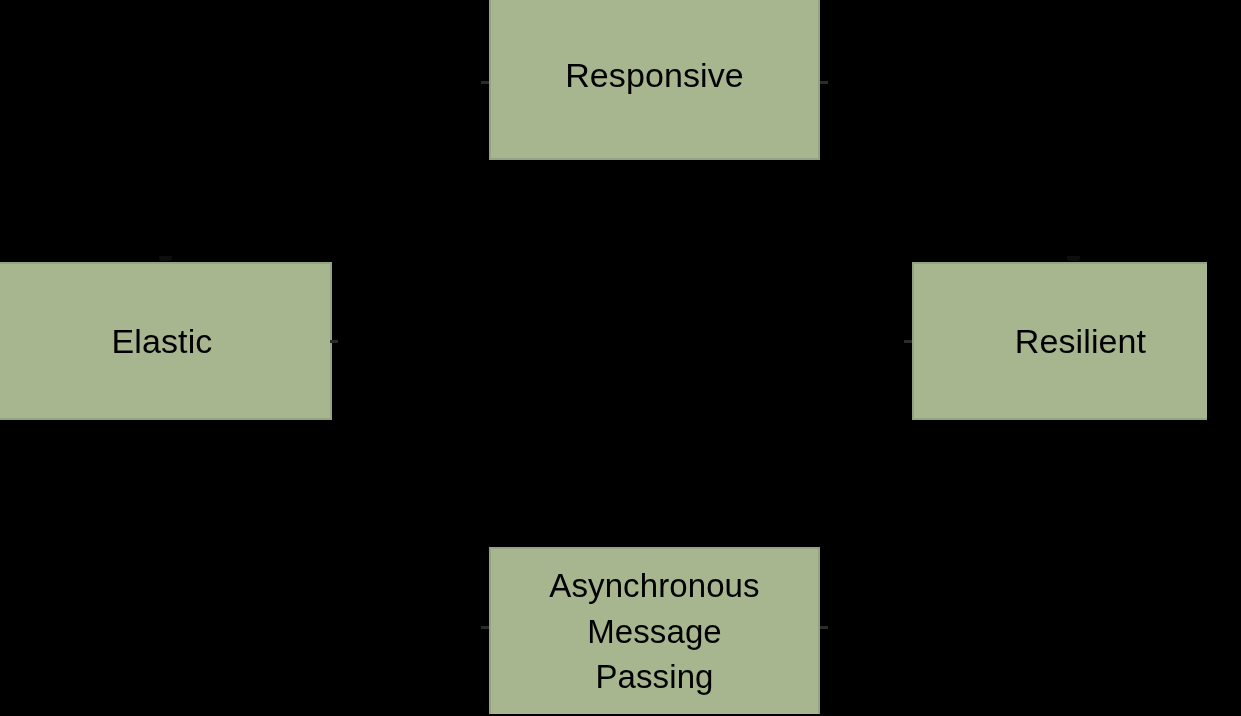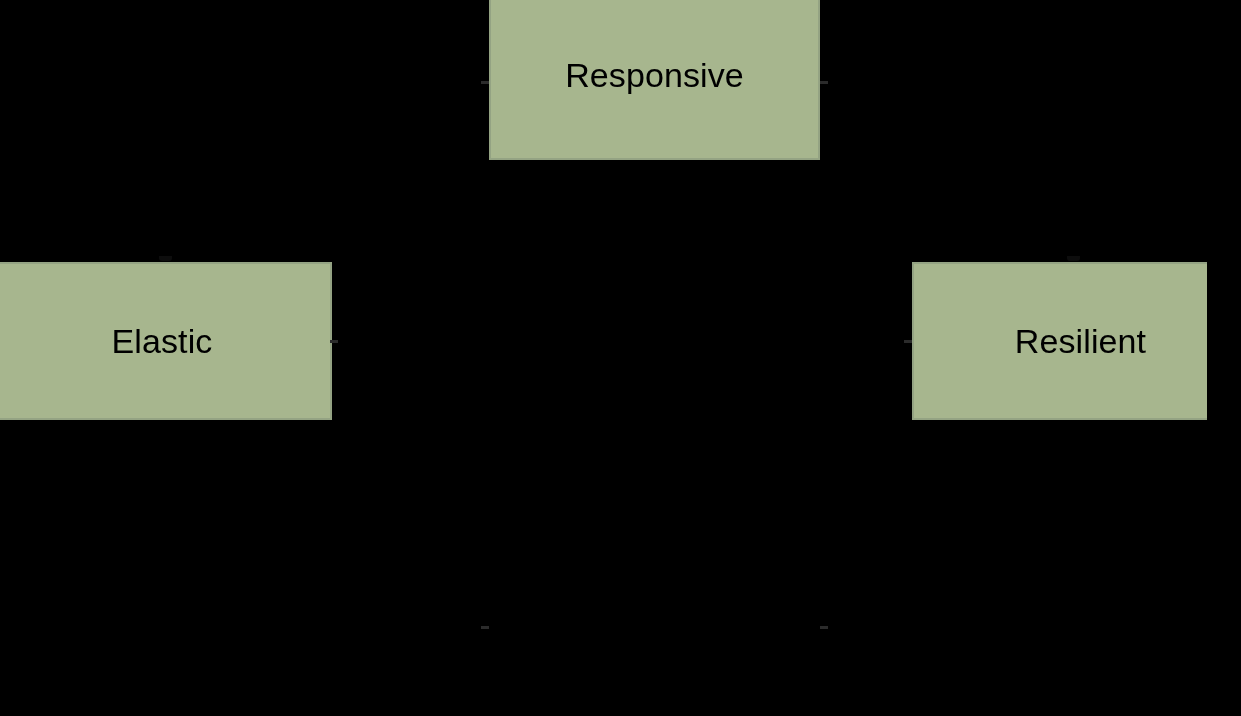--- a/index.html
+++ b/index.html
@@ -106,20 +106,25 @@
   </div>
 
   <div class="node" id="node-elastic">
     <span class="node-label">Elastic</span>
   </div>
 
   <div class="node" id="node-resilient">
     <span class="node-label">Resilient</span>
   </div>
 
+  <div class="node" id="node-async">
+    <span class="node-label">Asynchronous
+Message
+Passing</span>
+  </div>
 
   <div class="connector-stub h" style="left:481px; top:81px;"></div>
   <div class="connector-stub h" style="left:820px; top:81px;"></div>
 
   <div class="connector-stub h" style="left:330px; top:340px;"></div>
   <div class="connector-stub h" style="left:904px; top:340px;"></div>
 
   <div class="connector-stub h" style="left:481px; top:626px;"></div>
   <div class="connector-stub h" style="left:820px; top:626px;"></div>
 

